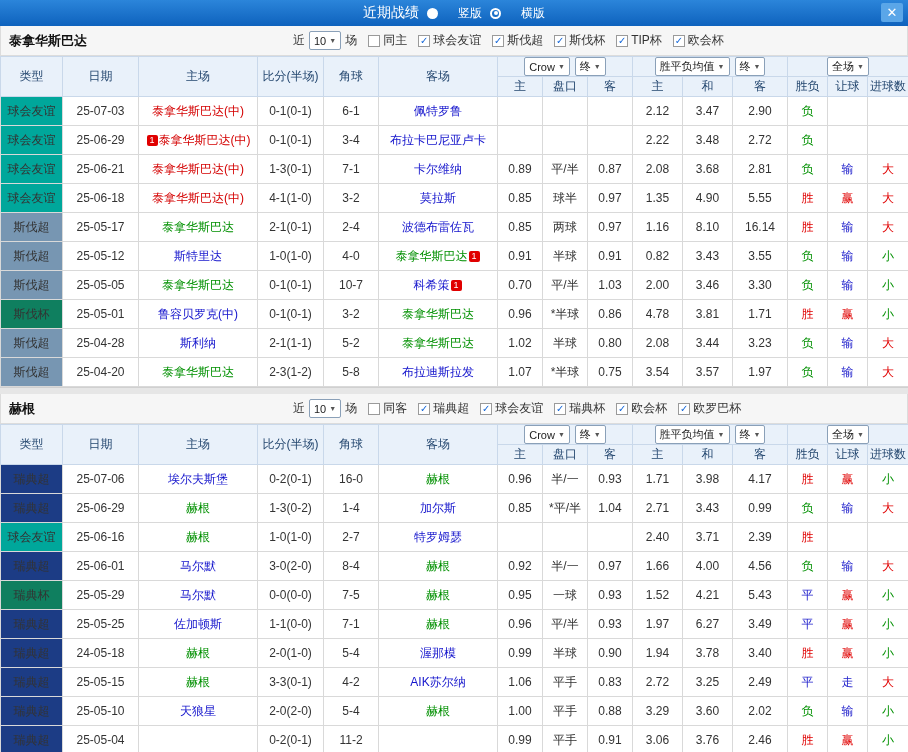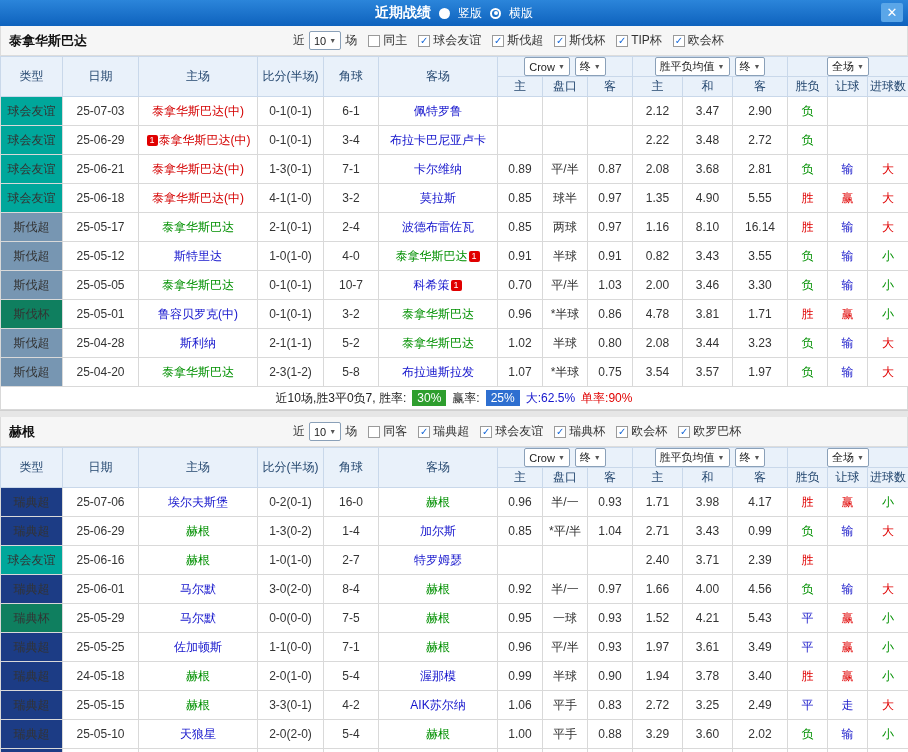--- a/index.html
+++ b/index.html
@@ -1,22 +1,22 @@
 <!DOCTYPE html>
 <html><head>
 <meta charset="utf-8">
 <style>
   html,body{margin:0;padding:0;width:908px;height:752px;overflow:hidden;background:#fff;
     font-family:"Liberation Sans","DejaVu Sans",sans-serif;font-size:12px;}
   
   .topbar{height:26px;background:linear-gradient(#2b85da,#0e62bd);display:flex;align-items:center;
     justify-content:center;position:relative;color:#fff;}
   .topbar-center{display:flex;align-items:center;gap:8px;}
-  .topbar-title{font-weight:bold;font-size:14px;}
-  .radio{display:inline-flex;align-items:center;gap:8px;cursor:pointer;font-size:12px;}
+  .topbar-title{font-weight:normal;font-size:14px;}
+  .radio{display:inline-flex;align-items:center;gap:20px;cursor:pointer;font-size:12px;}
   .dot{width:11px;height:11px;border-radius:50%;display:inline-block;box-sizing:border-box;}
   .dot.plain{background:#fff;}
   .dot.ring{border:2px solid #fff;position:relative;}
   .dot.ring::after{content:"";position:absolute;left:1.5px;top:1.5px;width:4px;height:4px;border-radius:50%;background:#fff;}
   .close-btn{position:absolute;right:5px;top:3px;width:22px;height:19px;background:#5aa6e8;border-radius:2px;
     color:#fff;font-weight:bold;display:flex;align-items:center;justify-content:center;cursor:pointer;font-size:13px;}
   
   .filterbar{height:30px;display:flex;align-items:center;background:#f6f6f6;border:1px solid #dcdcdc;border-top:none;box-sizing:border-box;}
   .team-name{font-weight:bold;font-size:13px;color:#111;margin-left:8px;width:284px;flex:0 0 auto;}
   .filters{display:flex;align-items:center;gap:4px;}
@@ -343,28 +343,20 @@
           <td class="odds">0.75</td>
           <td class="odds">3.54</td>
           <td class="odds">3.57</td>
           <td class="odds">1.97</td>
           <td style="color: rgb(0, 144, 0);">负</td>
           <td style="color: rgb(34, 34, 204);">输</td>
           <td style="color: rgb(224, 0, 0);">大</td>
         </tr>
       </tbody>
     </table>
-    <div class="tfooter">
-      <span>近10场,胜3平0负7, 胜率:</span>
-      <span class="badge-green">30%</span>
-      <span>赢率:</span>
-      <span class="badge-blue">25%</span>
-      <span class="txt-blue">大:62.5%</span>
-      <span class="txt-red">单率:90%</span>
-    </div>
     <div class="section-gap"></div>
     <div class="filterbar">
       <span class="team-name">赫根</span>
       <div class="filters">
         <span class="flabel">近</span>
         <span class="select">
           <span class="sel-txt">10</span>
           <span class="arr">▼</span>
         </span>
         <span class="flabel">场</span>
@@ -555,21 +547,21 @@
           <td class="type-cell" style="background: rgb(28, 60, 133);">瑞典超</td>
           <td>25-05-25</td>
           <td><span class="team-link t-blue">佐加顿斯</span></td>
           <td class="score">1-1(0-0)</td>
           <td>7-1</td>
           <td><span class="team-link t-green">赫根</span></td>
           <td class="odds">0.96</td>
           <td class="odds">平/半</td>
           <td class="odds">0.93</td>
           <td class="odds">1.97</td>
-          <td class="odds">3.61</td>
+          <td class="odds">6.27</td>
           <td class="odds">3.49</td>
           <td style="color: rgb(34, 34, 204);">平</td>
           <td style="color: rgb(224, 0, 0);">赢</td>
           <td style="color: rgb(0, 144, 0);">小</td>
         </tr>
         <tr>
           <td class="type-cell" style="background: rgb(28, 60, 133);">瑞典超</td>
           <td>24-05-18</td>
           <td><span class="team-link t-green">赫根</span></td>
           <td class="score">2-0(1-0)</td>

